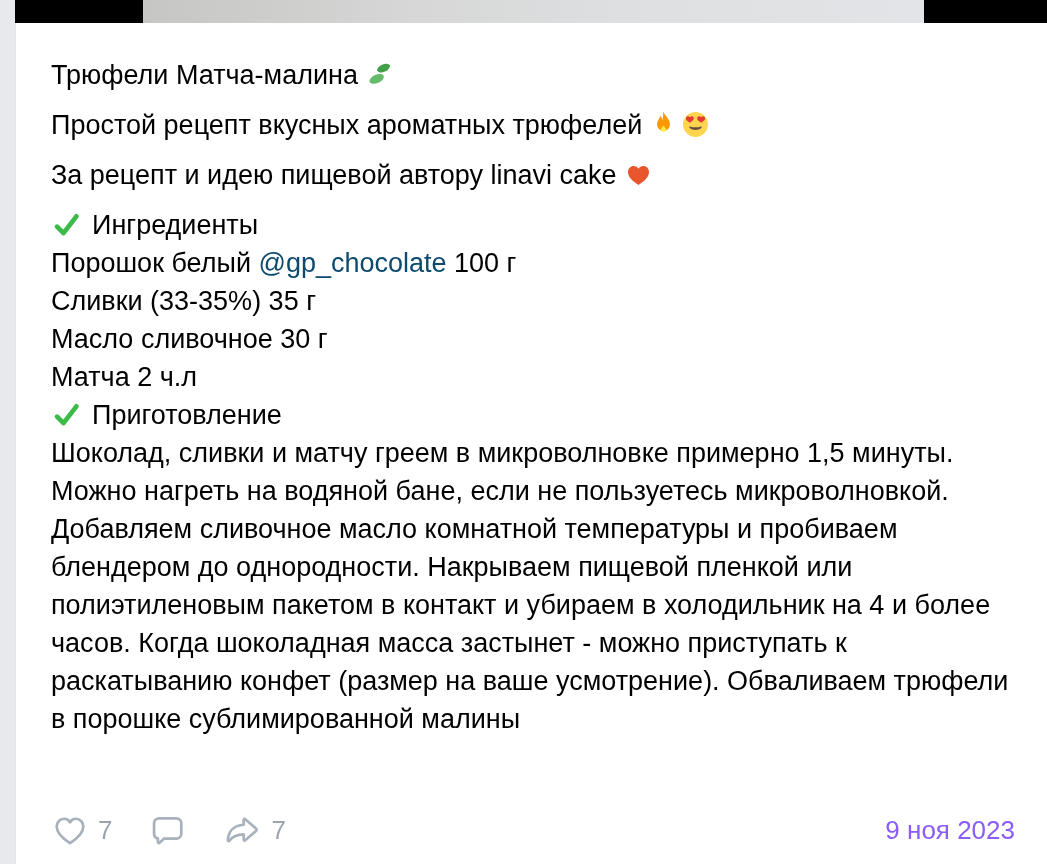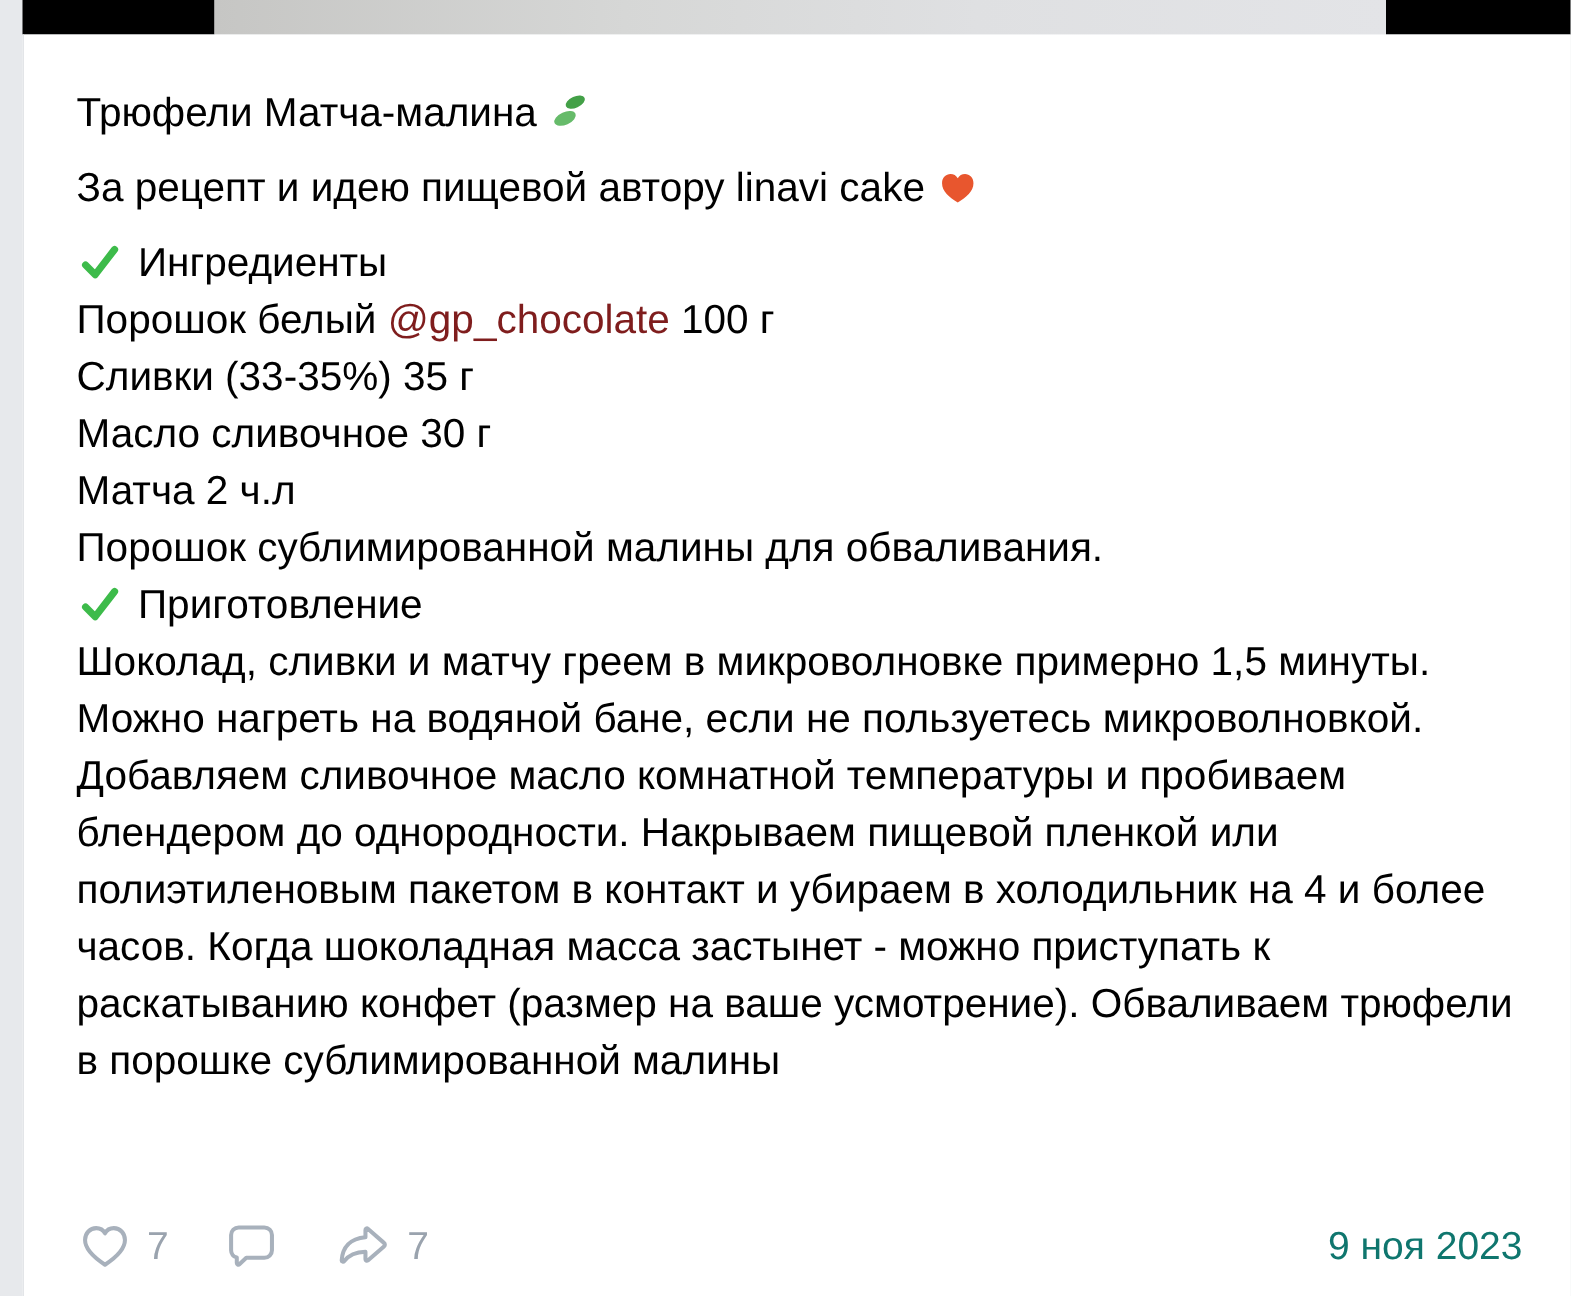--- a/index.html
+++ b/index.html
@@ -23,74 +23,84 @@
     position:absolute; top:23px; left:15px; right:0; bottom:0;
     background:#fff;
     border-left:1px solid #e3e5e8;
     padding:33px 26px 0 35px;
   }
   p.line { margin:0 0 12px 0; font-size:27px; line-height:38px; }
   .section { }
   .section p.line { margin:0; }
   .prep-body { white-space:pre-line; }
 
-  .mention { color:#7f1d1d; text-decoration:none; cursor:pointer; }
+  .mention { color:#0c4a6e; text-decoration:none; cursor:pointer; }
 
   .emoji { display:inline-block; width:29px; height:29px; vertical-align:-5px; margin-left:7px; }
   .emoji svg { width:100%; height:100%; display:block; }
   .emoji.adjacent { margin-left:3px; }
   .check-emoji { display:inline-block; width:31px; height:31px; vertical-align:-6px; margin-right:10px; }
   .check-emoji svg { width:100%; height:100%; display:block; }
 
   
   .footer {
     position:absolute; left:35px; right:32px; bottom:8px; height:52px;
     display:flex; align-items:center;
   }
   .action { display:flex; align-items:center; margin-right:37px; cursor:pointer; color:#a8b1bc; }
   .action-icon { width:38px; height:38px; }
   .count { margin-left:9px; font-size:26px; color:#9aa3ae; }
-  .date { margin-left:auto; font-size:26px; color:#0f766e; text-decoration:none; cursor:pointer; }
+  .date { margin-left:auto; font-size:26px; color:#8b5cf6; text-decoration:none; cursor:pointer; }
 </style>
 </head>
 <body>
 
 <div class="photo-strip">
   <div class="photo-left"></div>
   <div class="photo-center"></div>
   <div class="photo-right"></div>
 </div>
 
 <div class="card">
 
   <p class="line">
     <span>Трюфели Матча-малина</span><span class="emoji"><svg viewBox="0 0 36 36">
           <ellipse cx="23" cy="10" rx="8.5" ry="4.6" transform="rotate(-24 23 10)" fill="#43a047"></ellipse>
           <ellipse cx="14.5" cy="23.5" rx="9.5" ry="5.2" transform="rotate(-24 14.5 23.5)" fill="#66bb6a"></ellipse>
         </svg></span>
   </p>
 
+  <p class="line">
+    <span>Простой рецепт вкусных ароматных трюфелей</span><span class="emoji"><svg viewBox="0 0 36 36">
+          <path fill="#ff9800" d="M18 2c1.5 6 8 8.5 8 16a8 8 0 0 1-16 0c0-4.5 2.8-6.8 4-10.5 1.5 1.8 2.4 3.3 2.6 5.5C17.8 9.5 17.2 6 18 2z"></path>
+          <path fill="#ffeb3b" d="M18 19.5c2.6 2.1 3.2 3.7 3.2 5.8a3.9 3.9 0 0 1-6.4 0c0-2.1.6-3.7 3.2-5.8z"></path>
+        </svg></span><span class="emoji adjacent"><svg viewBox="0 0 36 36">
+          <circle cx="18" cy="18" r="15.5" fill="#ffd54f"></circle>
+          <path fill="#e53935" d="M11 8.9c-1.5-1.7-4.4-1.2-4.9 1-.4 1.8 1 3.3 4.9 5.8 3.9-2.5 5.3-4 4.9-5.8-.5-2.2-3.4-2.7-4.9-1z"></path>
+          <path fill="#e53935" d="M25 8.9c-1.5-1.7-4.4-1.2-4.9 1-.4 1.8 1 3.3 4.9 5.8 3.9-2.5 5.3-4 4.9-5.8-.5-2.2-3.4-2.7-4.9-1z"></path>
+          <path fill="#6d4c41" d="M10.3 21.5c2.1 4.4 13.3 4.4 15.4 0 .3-.6-.2-1.3-.9-1.1-4.4 1.4-9.2 1.4-13.6 0-.7-.2-1.2.5-.9 1.1z"></path>
+        </svg></span>
+  </p>
 
   <p class="line">
     <span>За рецепт и идею пищевой автору linavi cake</span><span class="emoji"><svg viewBox="0 0 36 36">
           <path fill="#e8562e" d="M18 31c-7-4.5-13-9.3-13-16 0-4.5 3.2-7.5 7-7.5 2.6 0 4.7 1.3 6 3.4 1.3-2.1 3.4-3.4 6-3.4 3.8 0 7 3 7 7.5 0 6.7-6 11.5-13 16z"></path>
         </svg></span>
   </p>
 
   <div class="section">
     <p class="line">
       <span class="check-emoji"><svg viewBox="0 0 36 36">
             <path d="M7 20.5 14.5 28 29.5 8.5" fill="none" stroke="#3dbb4a" stroke-width="5.5" stroke-linecap="round" stroke-linejoin="round"></path>
           </svg></span><span>Ингредиенты</span>
     </p>
     <p class="line"><span>Порошок белый </span><a class="mention">@gp_chocolate</a><span> 100 г</span></p>
     <p class="line">Сливки (33-35%) 35 г</p>
     <p class="line">Масло сливочное 30 г</p>
     <p class="line">Матча 2 ч.л</p>
-    <p class="line">Порошок сублимированной малины для обваливания.</p>
   </div>
 
   <div class="section">
     <p class="line">
       <span class="check-emoji"><svg viewBox="0 0 36 36">
             <path d="M7 20.5 14.5 28 29.5 8.5" fill="none" stroke="#3dbb4a" stroke-width="5.5" stroke-linecap="round" stroke-linejoin="round"></path>
           </svg></span><span>Приготовление</span>
     </p>
     <p class="line prep-body">Шоколад, сливки и матчу греем в микроволновке примерно 1,5 минуты.
 Можно нагреть на водяной бане, если не пользуетесь микроволновкой.

